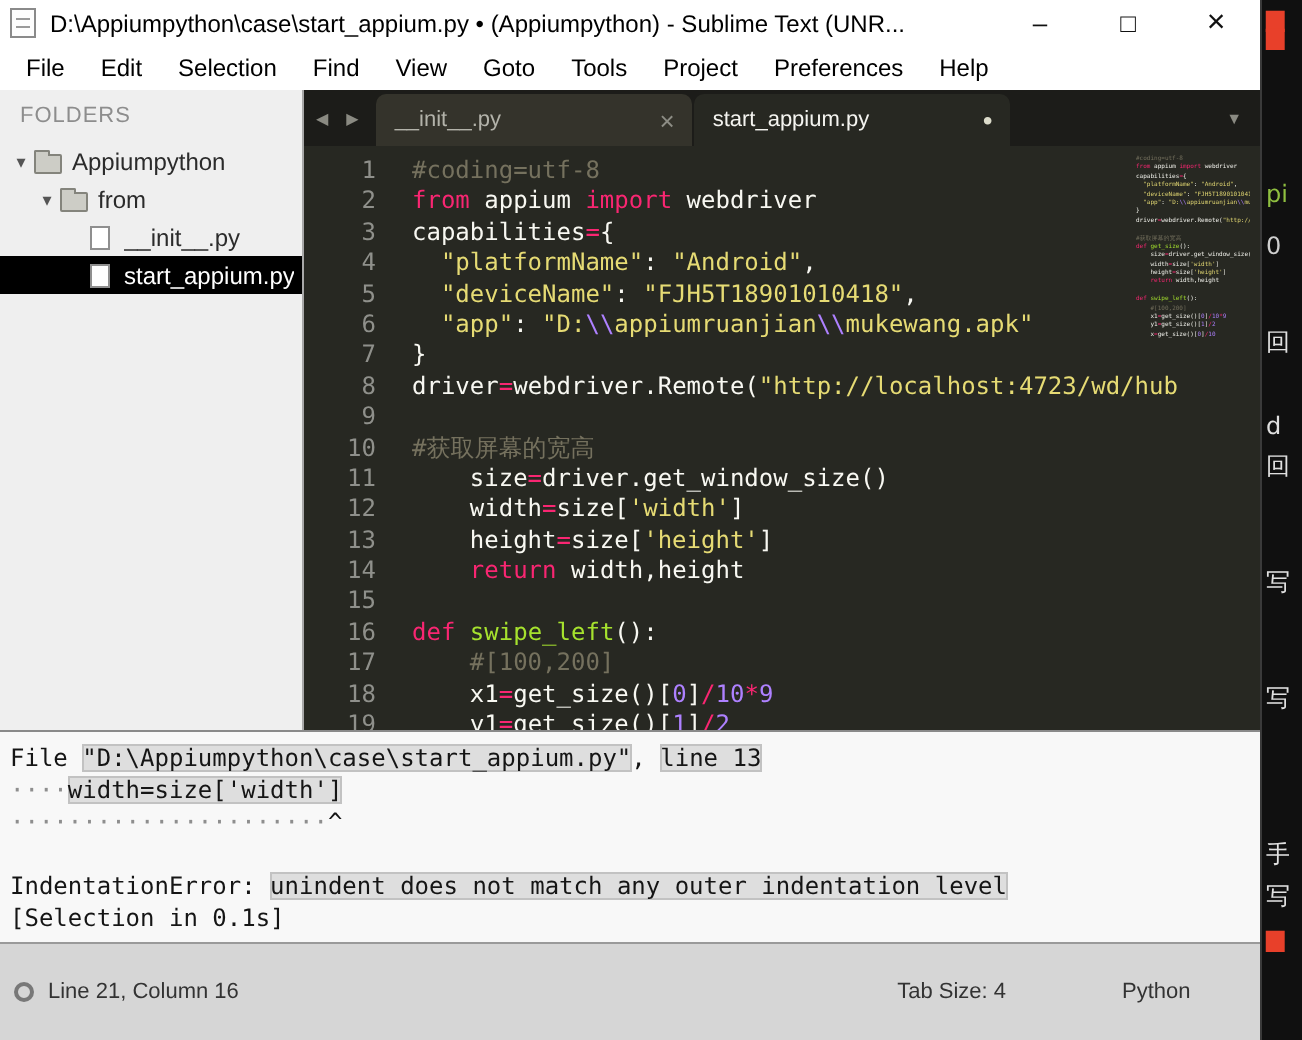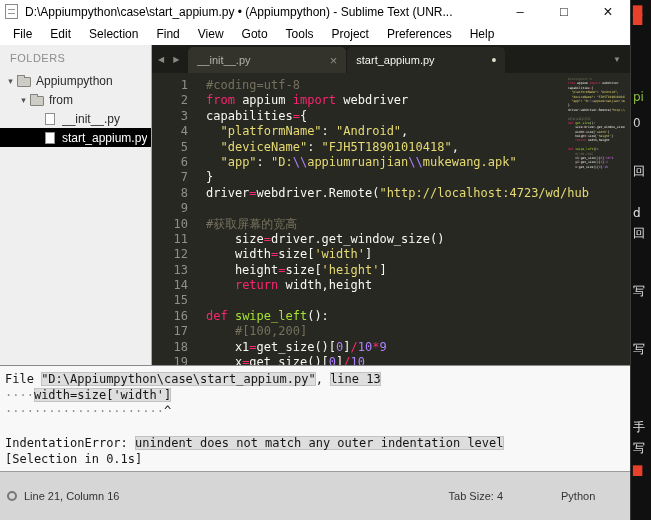--- a/index.html
+++ b/index.html
@@ -205,20 +205,21 @@
               <div class="code-line">&nbsp;</div>
               <div class="code-line"><span class="tok-comment">#获取屏幕的宽高</span></div>
               <div class="code-line"><span class="tok-plain">    size</span><span class="tok-keyword">=</span><span class="tok-plain">driver.get_window_size()</span></div>
               <div class="code-line"><span class="tok-plain">    width</span><span class="tok-keyword">=</span><span class="tok-plain">size[</span><span class="tok-string">'width'</span><span class="tok-plain">]</span></div>
               <div class="code-line"><span class="tok-plain">    height</span><span class="tok-keyword">=</span><span class="tok-plain">size[</span><span class="tok-string">'height'</span><span class="tok-plain">]</span></div>
               <div class="code-line"><span class="tok-plain">    </span><span class="tok-keyword">return</span><span class="tok-plain"> width,height</span></div>
               <div class="code-line">&nbsp;</div>
               <div class="code-line"><span class="tok-keyword">def</span><span class="tok-plain"> </span><span class="tok-funcdef">swipe_left</span><span class="tok-plain">():</span></div>
               <div class="code-line"><span class="tok-plain">    </span><span class="tok-comment">#[100,200]</span></div>
               <div class="code-line"><span class="tok-plain">    x1</span><span class="tok-keyword">=</span><span class="tok-plain">get_size()[</span><span class="tok-number">0</span><span class="tok-plain">]</span><span class="tok-keyword">/</span><span class="tok-number">10</span><span class="tok-keyword">*</span><span class="tok-number">9</span></div>
+              <div class="code-line"><span class="tok-plain">    y1</span><span class="tok-keyword">=</span><span class="tok-plain">get_size()[</span><span class="tok-number">1</span><span class="tok-plain">]</span><span class="tok-keyword">/</span><span class="tok-number">2</span></div>
               <div class="code-line"><span class="tok-plain">    x</span><span class="tok-keyword">=</span><span class="tok-plain">get_size()[</span><span class="tok-number">0</span><span class="tok-plain">]</span><span class="tok-keyword">/</span><span class="tok-number">10</span></div>
             </div>
           <div class="minimap">
               <div class="code-line"><span class="tok-comment">#coding=utf-8</span></div>
               <div class="code-line"><span class="tok-keyword">from</span><span class="tok-plain"> appium </span><span class="tok-keyword">import</span><span class="tok-plain"> webdriver</span></div>
               <div class="code-line"><span class="tok-plain">capabilities</span><span class="tok-keyword">=</span><span class="tok-plain">{</span></div>
               <div class="code-line"><span class="tok-plain">  </span><span class="tok-string">"platformName"</span><span class="tok-plain">: </span><span class="tok-string">"Android"</span><span class="tok-plain">,</span></div>
               <div class="code-line"><span class="tok-plain">  </span><span class="tok-string">"deviceName"</span><span class="tok-plain">: </span><span class="tok-string">"FJH5T18901010418"</span></div>
               <div class="code-line"><span class="tok-plain">  </span><span class="tok-string">"app"</span><span class="tok-plain">: </span><span class="tok-string">"D:</span><span class="tok-escape">\\</span><span class="tok-string">appiumruanjian</span><span class="tok-escape">\\</span><span class="tok-string">mukewang.apk"</span></div>
               <div class="code-line"><span class="tok-plain">}</span></div>

